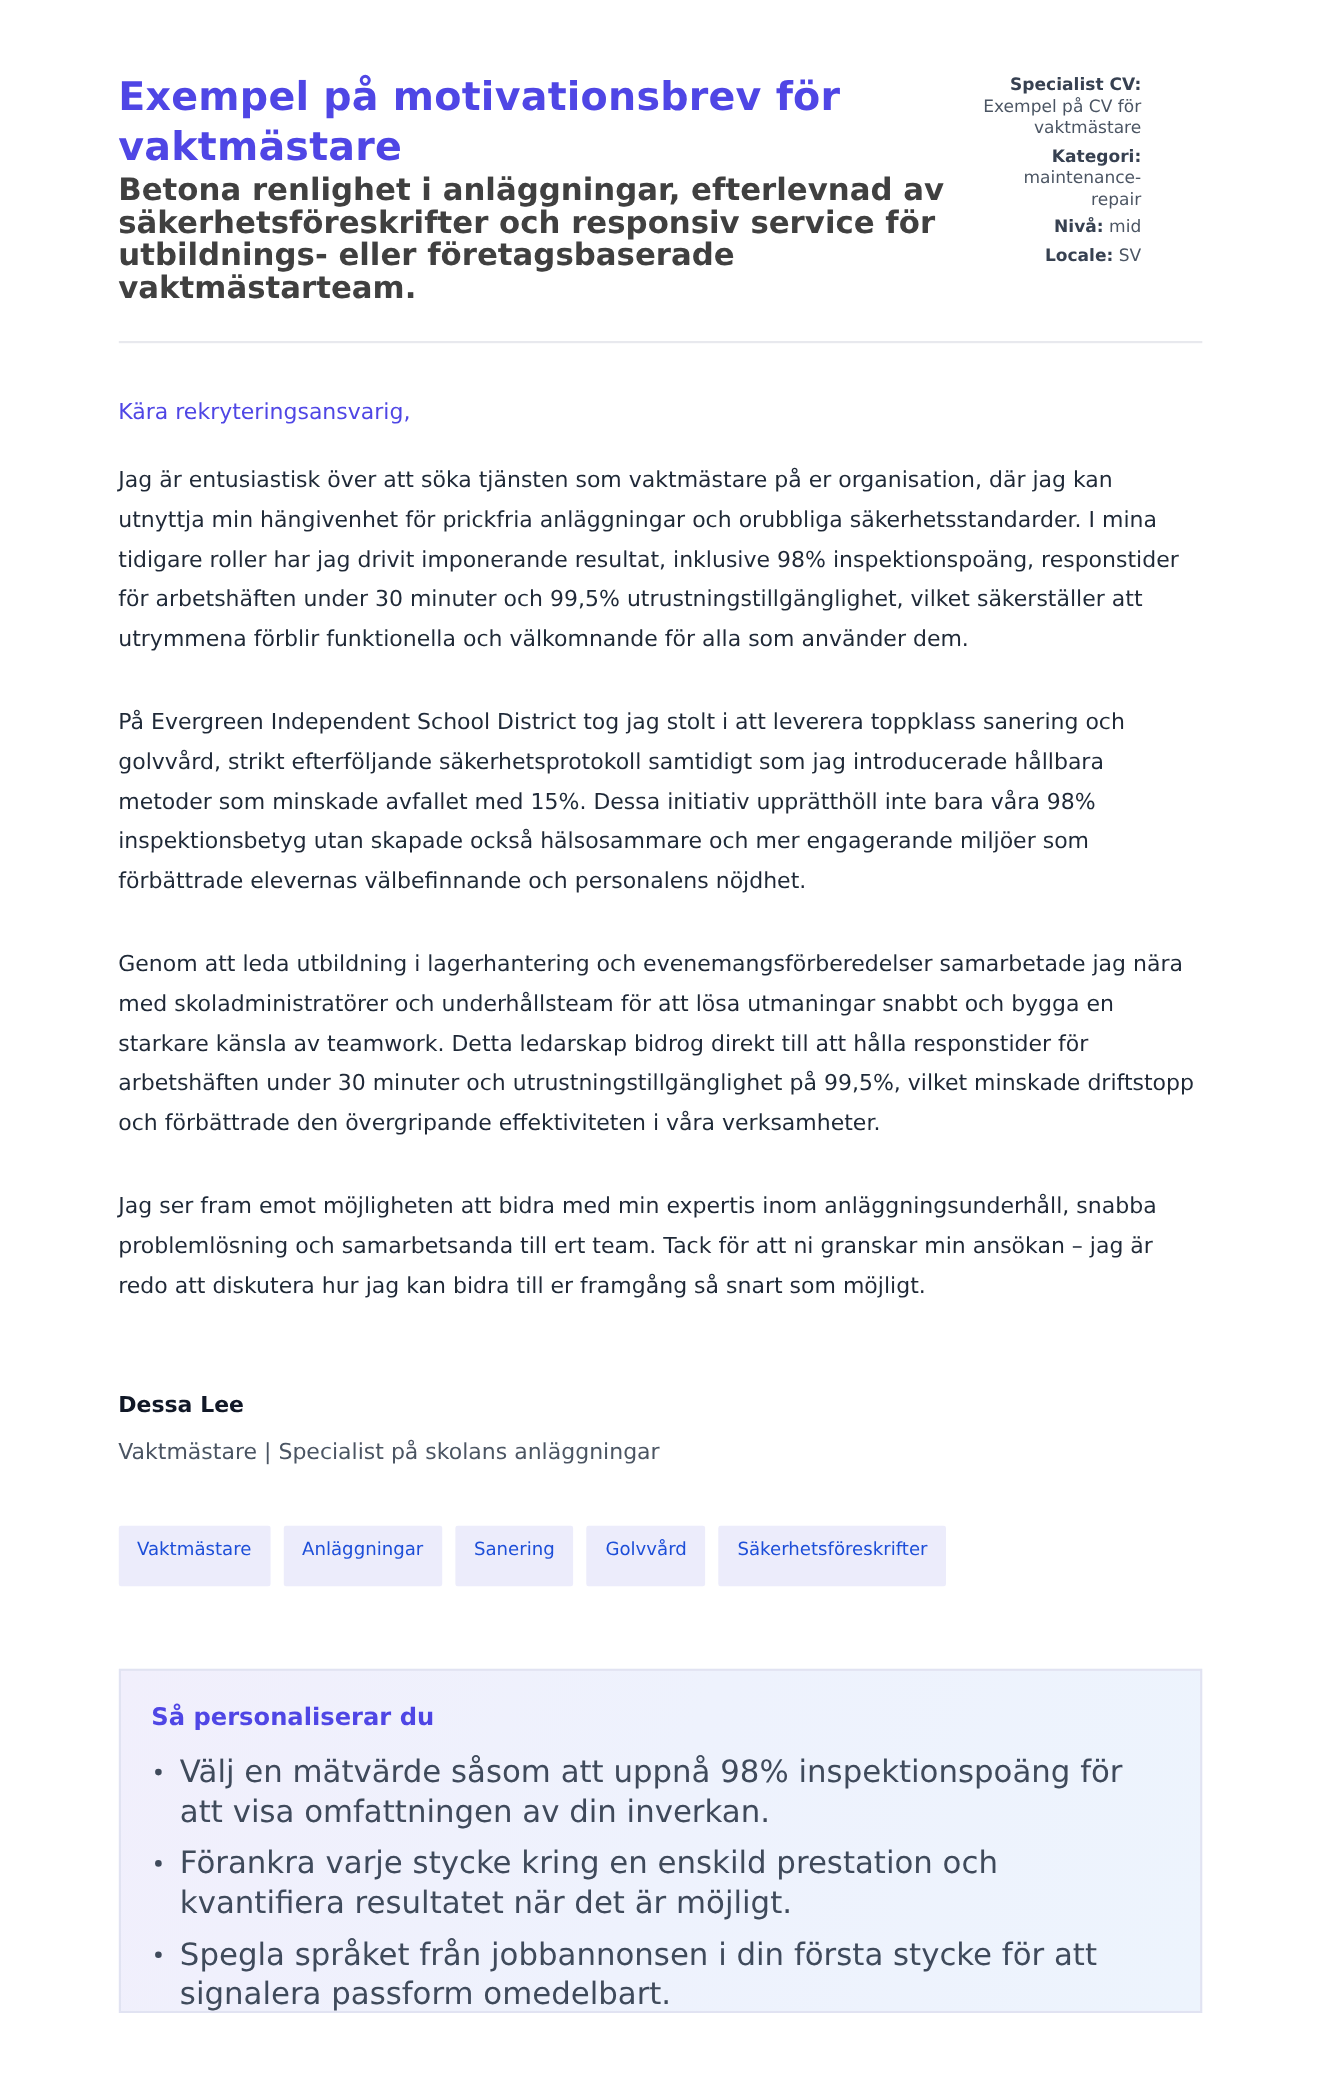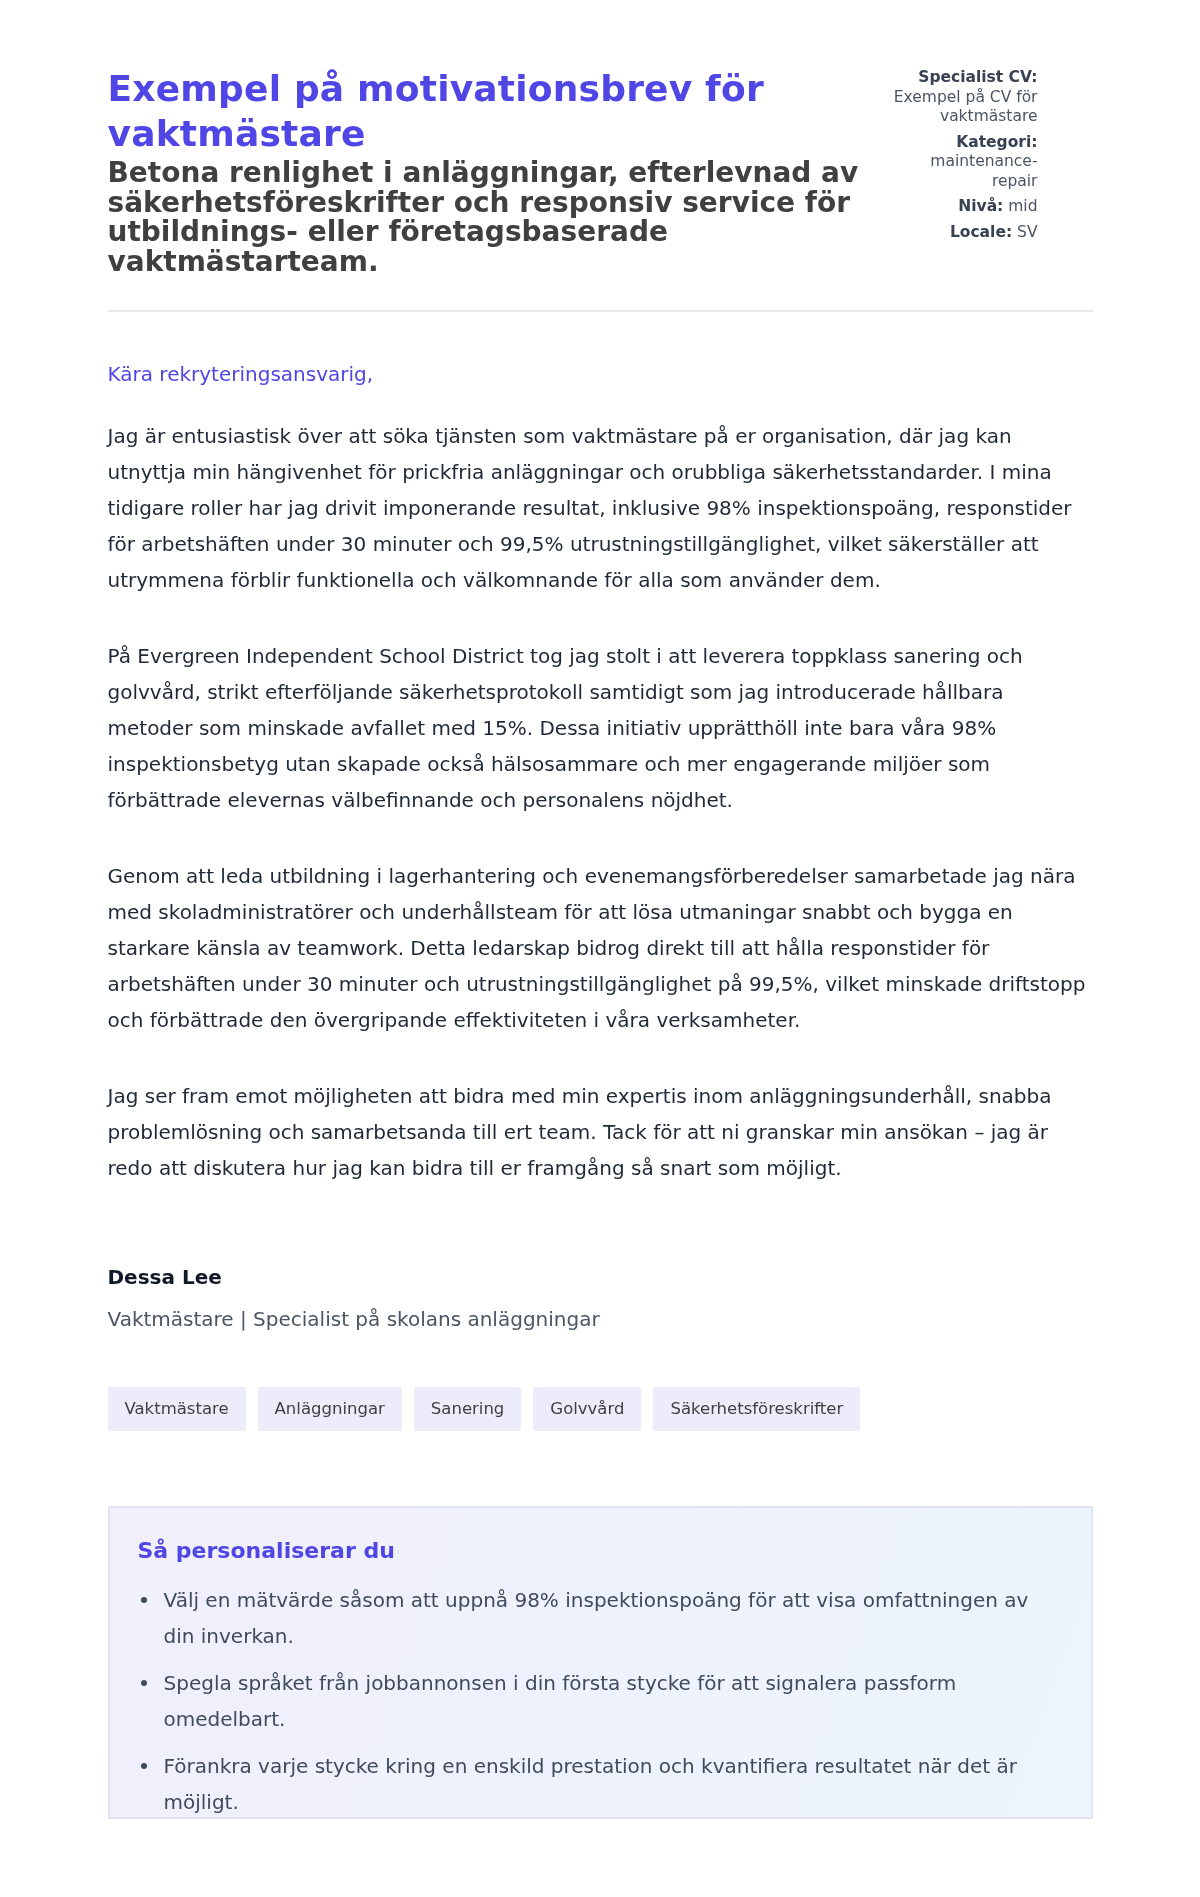--- a/index.html
+++ b/index.html
@@ -77,23 +77,23 @@
     line-height: 28px;
     margin-top: 14px;
   }
   .tags {
     display: flex;
     gap: 12px;
     margin-top: 54px;
   }
   .tag {
     background: #ececfb;
-    color: #404040;
+    color: #1d4ed8;
     font-size: 16.5px;
-    height: 44px;
+    height: 55px;
     line-height: 44px;
     padding: 0 17px;
     border-radius: 2px;
     white-space: nowrap;
   }
   .tips {
     margin-top: 75px;
     border: 2px solid #e1e3f2;
     background: linear-gradient(110deg, #f1effc 0%, #eef2fd 50%, #edf4fd 100%);
     padding: 28px 28px 30px 28px;
@@ -103,21 +103,21 @@
     font-size: 22px;
     font-weight: bold;
     color: #4f46e5;
     line-height: 30px;
     margin-bottom: 16px;
   }
   .tips-list { list-style: none; }
   .tips-item {
     position: relative;
     padding-left: 26px;
-    font-size: 20px;
+    font-size: 28px;
     line-height: 36px;
     color: #3f4a5b;
     margin-bottom: 11px;
   }
   .tips-item::before {
     content: "";
     position: absolute;
     left: 3px;
     top: 15px;
     width: 6px;
@@ -174,18 +174,18 @@
     <span class="tag">Anläggningar</span>
     <span class="tag">Sanering</span>
     <span class="tag">Golvvård</span>
     <span class="tag">Säkerhetsföreskrifter</span>
   </div>
 
   <section class="tips">
     <h3 class="tips-title">Så personaliserar du</h3>
     <ul class="tips-list">
       <li class="tips-item">Välj en mätvärde såsom att uppnå 98% inspektionspoäng för att visa omfattningen av din inverkan.</li>
+      <li class="tips-item">Förankra varje stycke kring en enskild prestation och kvantifiera resultatet när det är möjligt.</li>
       <li class="tips-item">Spegla språket från jobbannonsen i din första stycke för att signalera passform omedelbart.</li>
-      <li class="tips-item">Förankra varje stycke kring en enskild prestation och kvantifiera resultatet när det är möjligt.</li>
     </ul>
   </section>
 
 </div>
 
 </body></html>

